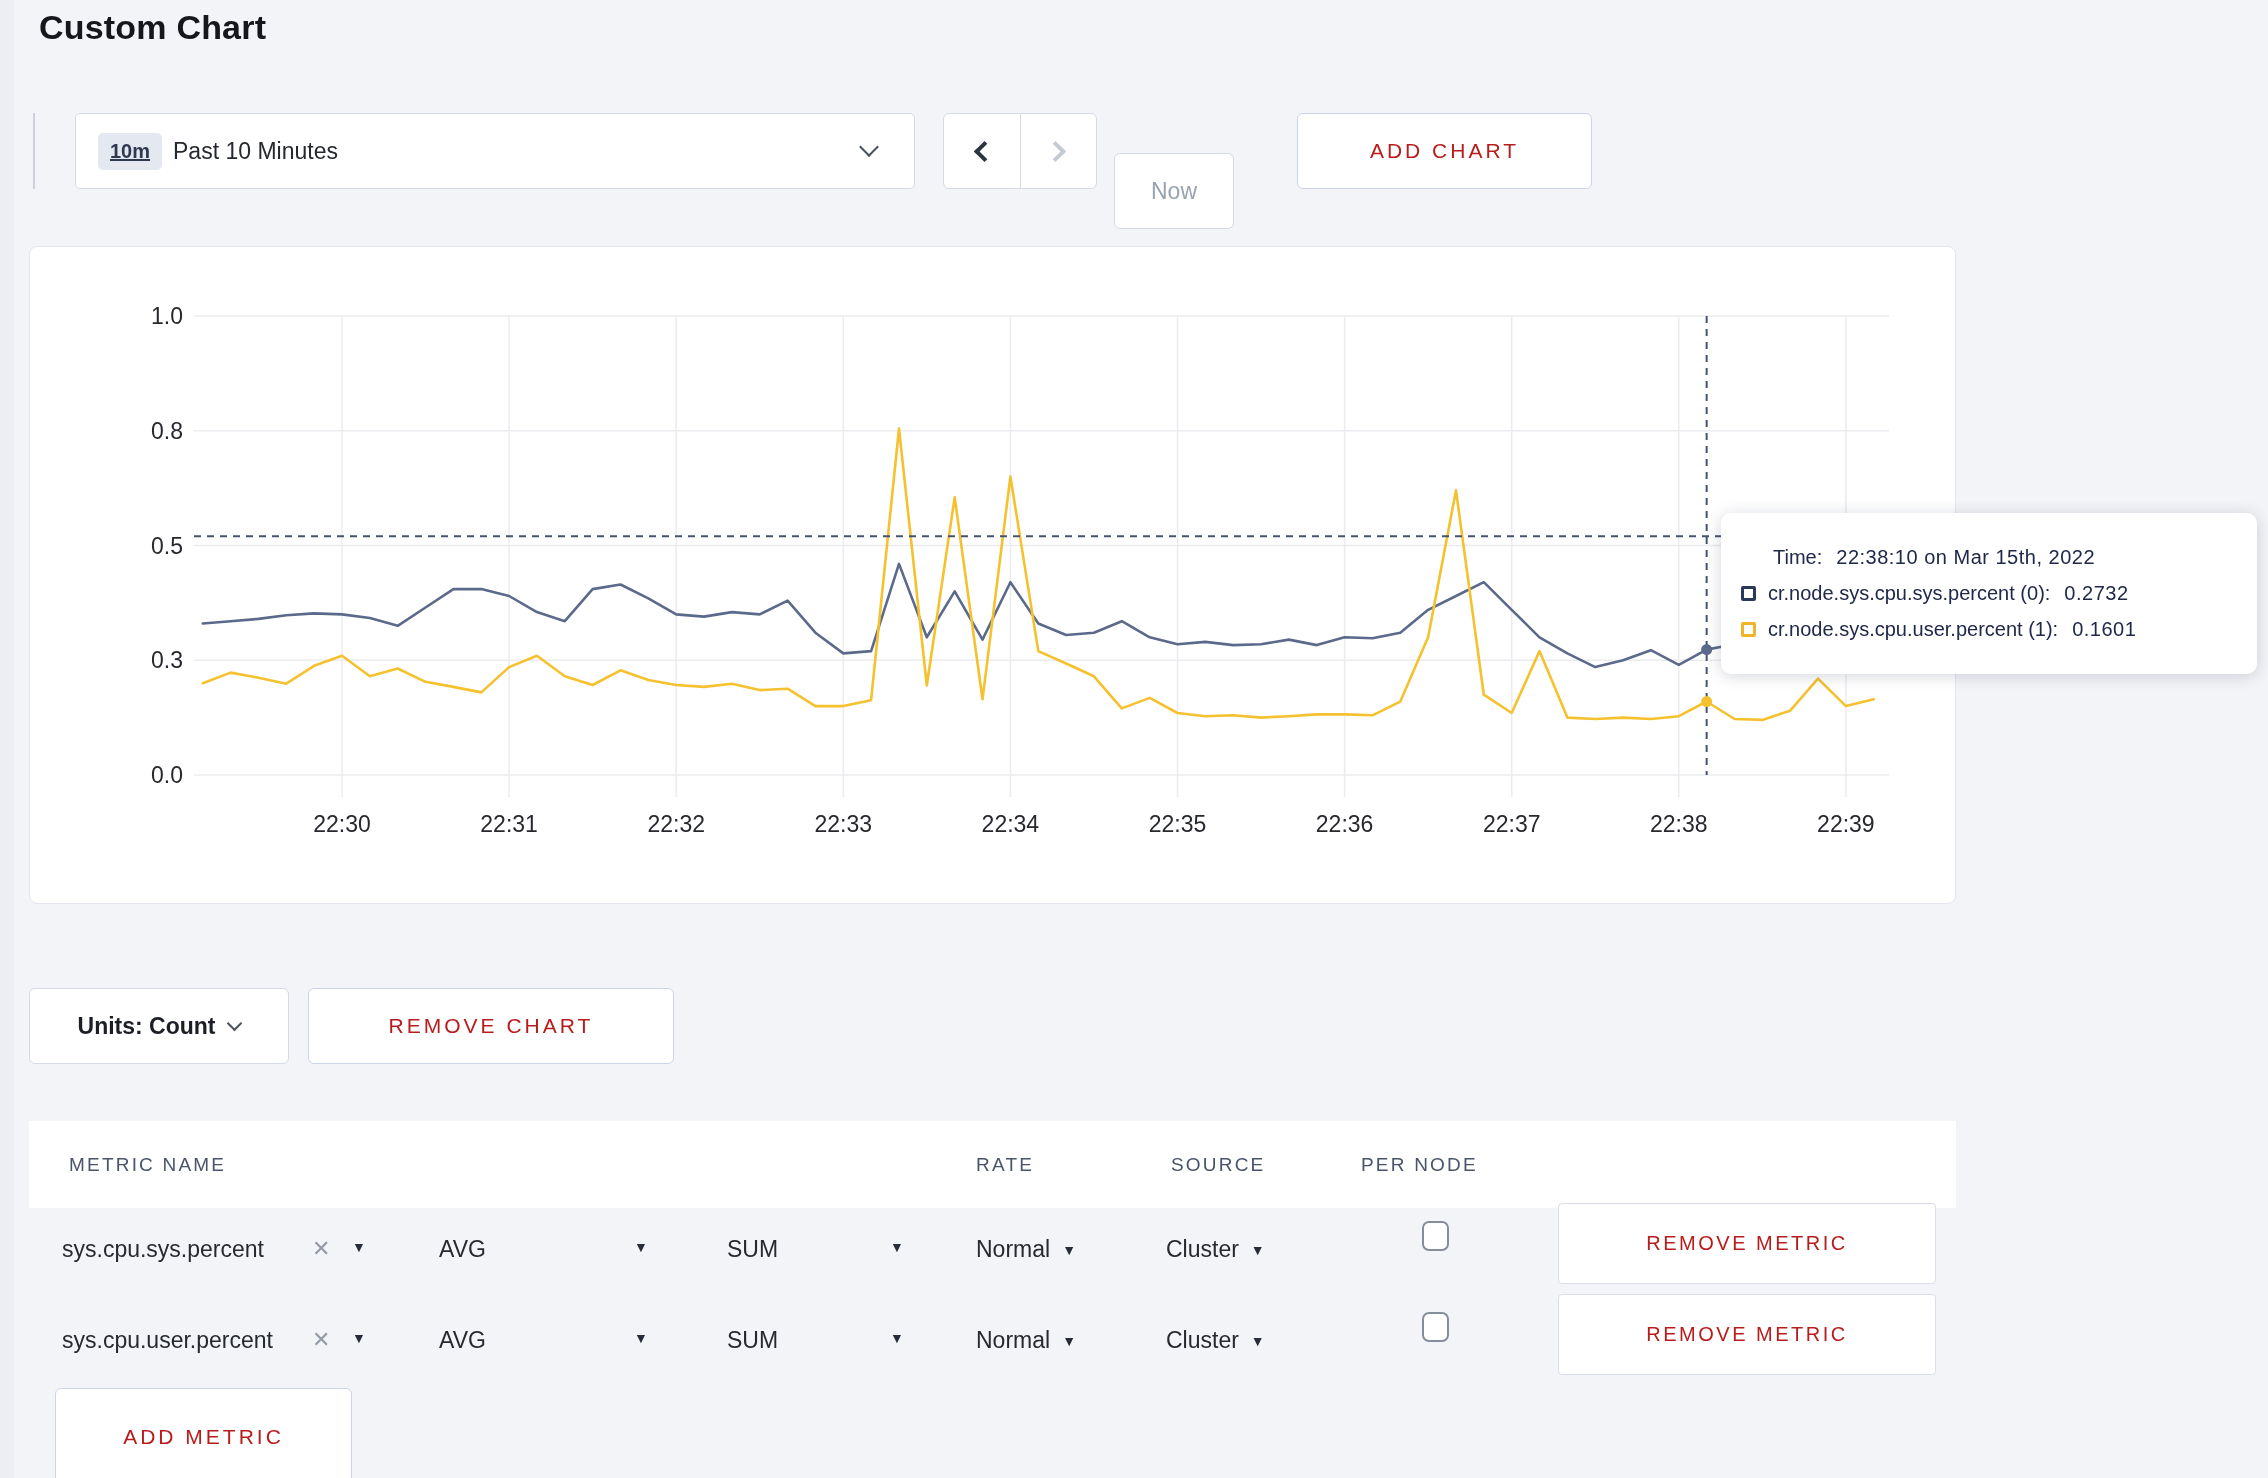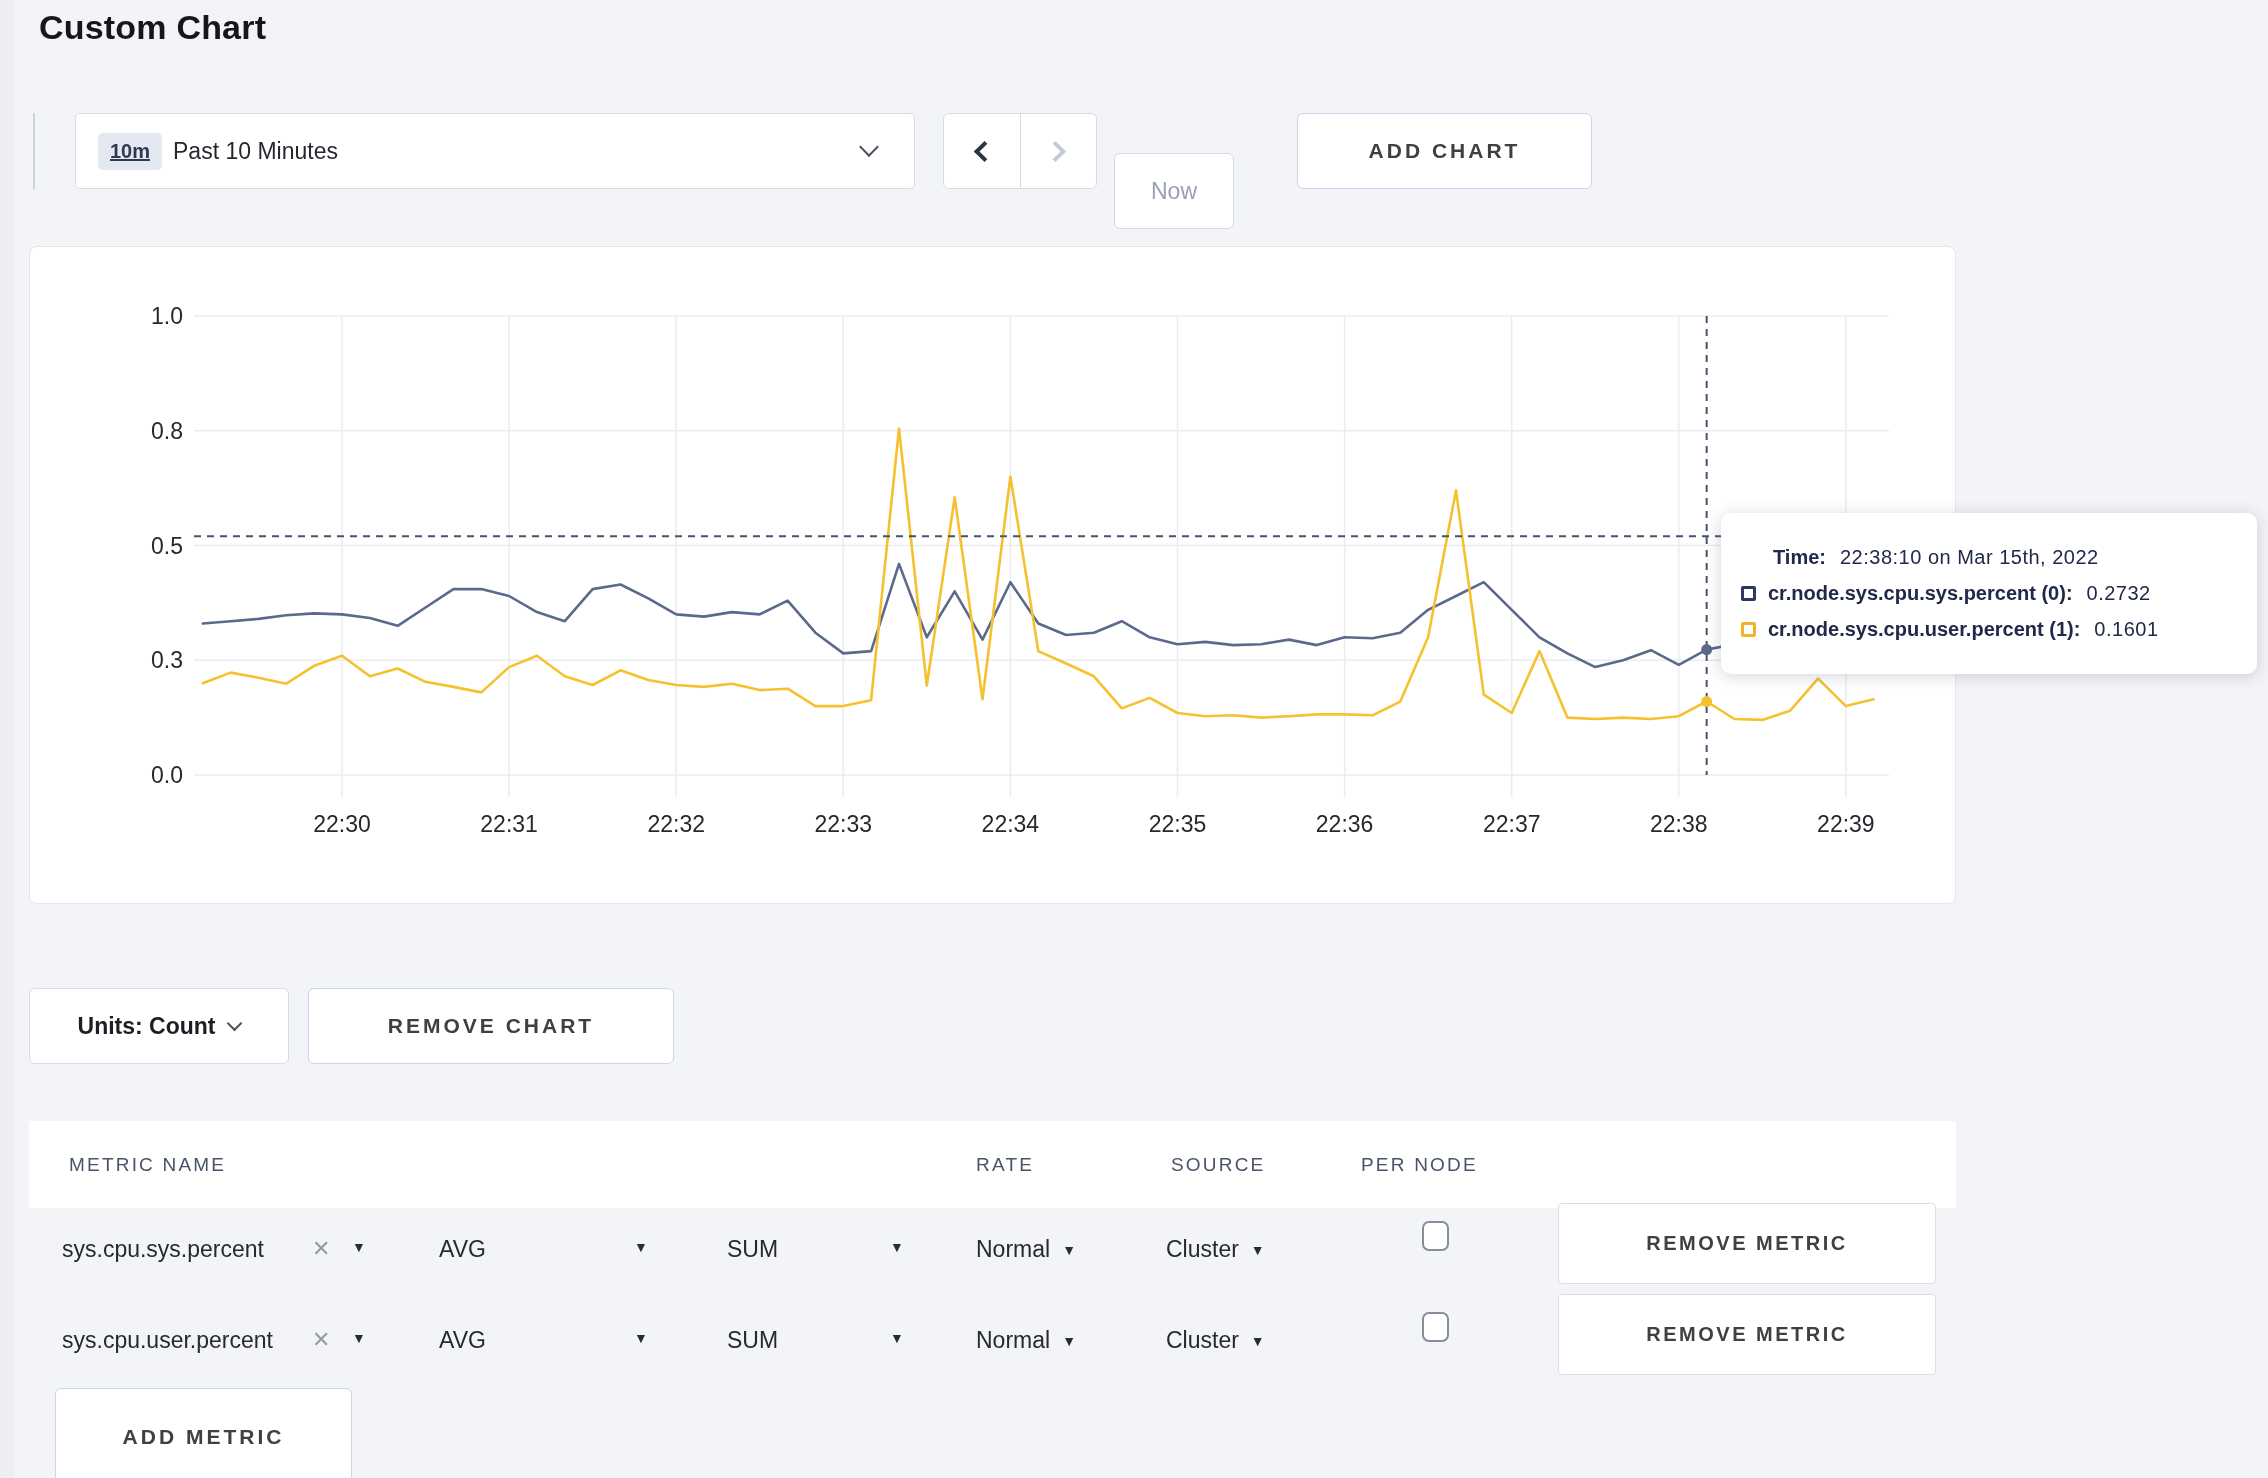--- a/index.html
+++ b/index.html
@@ -23,36 +23,36 @@
            border:1.5px solid #d5dae4; border-radius:6px; display:flex; }
   .pager-btn { flex:1; display:flex; align-items:center; justify-content:center; cursor:pointer; }
   .pager-btn + .pager-btn { border-left:1.5px solid #d5dae4; }
   .chev-left { width:15px; height:15px; border-left:4px solid #2c3442; border-bottom:4px solid #2c3442;
                transform:rotate(45deg); margin-left:6px; }
   .chev-right { width:15px; height:15px; border-left:4px solid #c5cbd6; border-bottom:4px solid #c5cbd6;
                 transform:rotate(-135deg); margin-right:6px; }
   .btn { background:#fff; border:1.5px solid #d5dae4; border-radius:6px; display:flex;
          align-items:center; justify-content:center; cursor:pointer; }
   .now-btn { position:absolute; left:1114px; top:113px; width:120px; height:76px; font-size:23px; color:#99a2b0;margin-top:40px; }
-  .blue-btn { color:#404040; font-weight:700; letter-spacing:3px; font-size:21px; border-color:#ccd5e8; }
+  .blue-btn { color:#b91c1c; font-weight:400; letter-spacing:3px; font-size:21px; border-color:#ccd5e8; }
   .add-chart-btn { position:absolute; left:1297px; top:113px; width:295px; height:76px; }
 
   
   .chart-card { position:absolute; left:29px; top:246px; width:1927px; height:658px; background:#fff;
                 border:1.5px solid #e3e6ec; border-radius:8px; }
   .chart-card svg { position:absolute; left:0; top:0; }
 
   
   .chart-tooltip { position:absolute; left:1721px; top:513px; width:536px; height:161px; background:#fff;
                    border-radius:10px; box-shadow:0 2px 16px rgba(40,50,80,.20); z-index:6;
                    display:flex; flex-direction:column; justify-content:center; gap:13px;
                    font-size:20px; color:#20294a; }
   .tt-row { display:flex; align-items:center; padding-left:20px; }
   .tt-row.first { padding-left:52px; }
-  .tt-label { font-weight:700; }
+  .tt-label { font-weight:400; }
   .tt-value { font-weight:400; margin-left:14px; letter-spacing:.5px; }
   .tt-sq { width:15px; height:15px; border-radius:2px; margin-right:12px; flex:0 0 auto; }
   .tt-sq.s0 { border:3px solid #2b3a5c; }
   .tt-sq.s1 { border:3px solid #f0b429; }
 
   
   .units-btn { position:absolute; left:29px; top:988px; width:260px; height:76px; gap:14px; }
   .units-label { font-size:23px; font-weight:700; color:#1b1e24; }
   .units-btn .chev-thin { margin:0; margin-top:-6px; width:11px; height:11px; border-width:2px; }
   .remove-chart-btn { position:absolute; left:308px; top:988px; width:366px; height:76px; }

